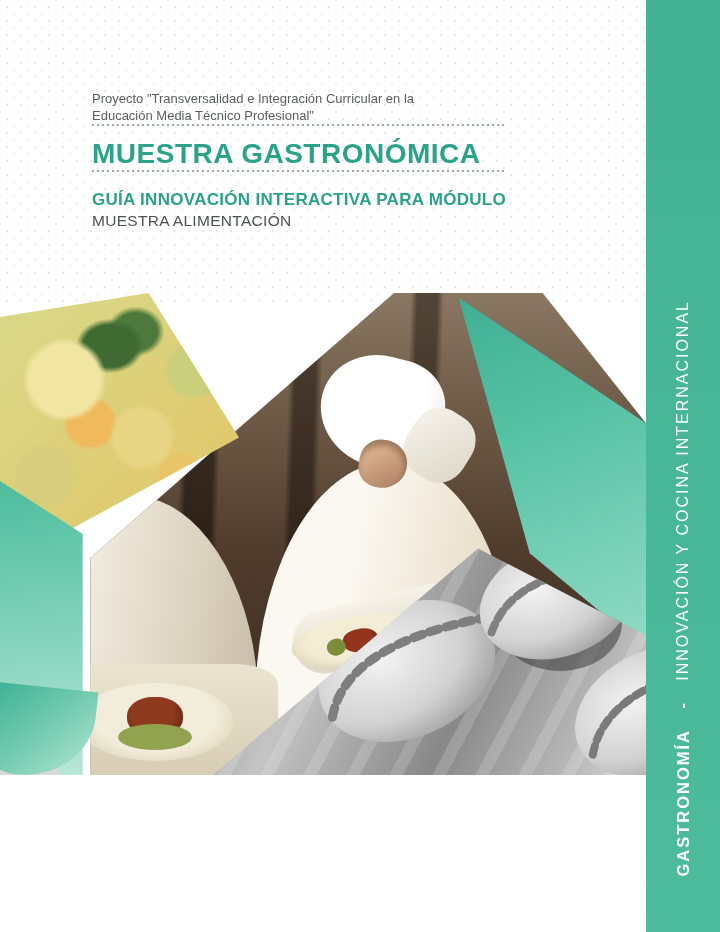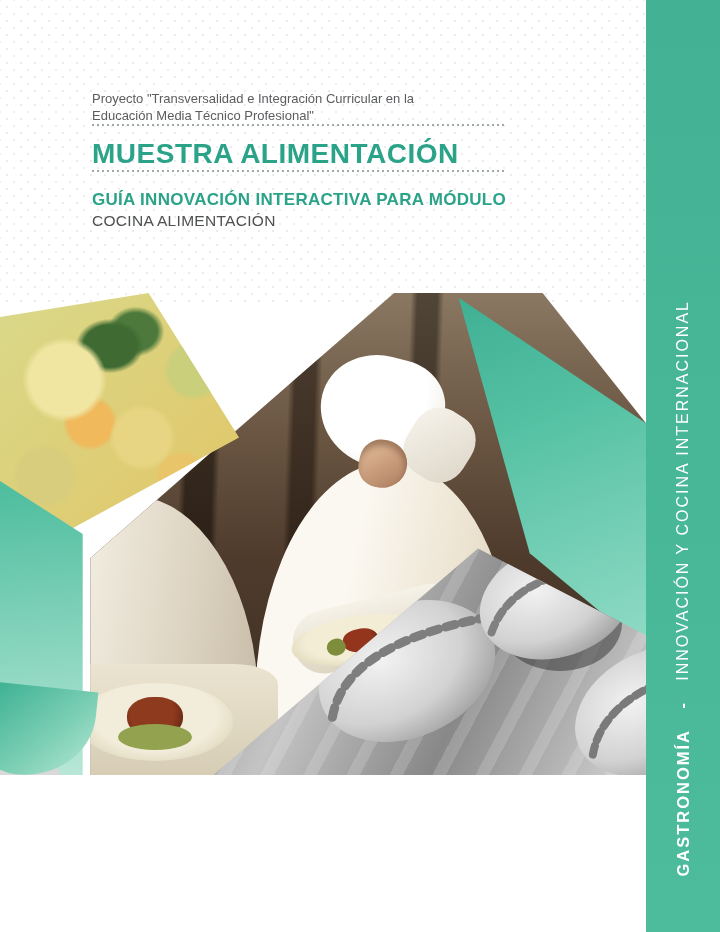--- a/index.html
+++ b/index.html
@@ -140,26 +140,26 @@
 </head>
 <body>
 
 <div class="page">
 
   <div class="dot-pattern"></div>
 
   <div class="header-block">
     <div class="project-line">Proyecto "Transversalidad e Integración Curricular en la</div>
     <div class="project-line">Educación Media Técnico Profesional"</div>
-    <div class="main-title">MUESTRA ALIMENTACIÓN</div>
+    <div class="main-title">MUESTRA GASTRONÓMICA</div>
   </div>
   <div class="dotted-rule rule-top"></div>
   <div class="dotted-rule rule-bottom"></div>
   <div class="subtitle">GUÍA INNOVACIÓN INTERACTIVA PARA MÓDULO</div>
-  <div class="sector">COCINA ALIMENTACIÓN</div>
+  <div class="sector">MUESTRA ALIMENTACIÓN</div>
 
   <div class="collage">
 
     <div class="chef-photo">
       <div class="kitchen-shadows"></div>
       <div class="chef2-body"></div>
       <div class="chef1-body"></div>
       <div class="chef1-hat"></div>
       <div class="hat-tail"></div>
       <div class="chef1-face"></div>

